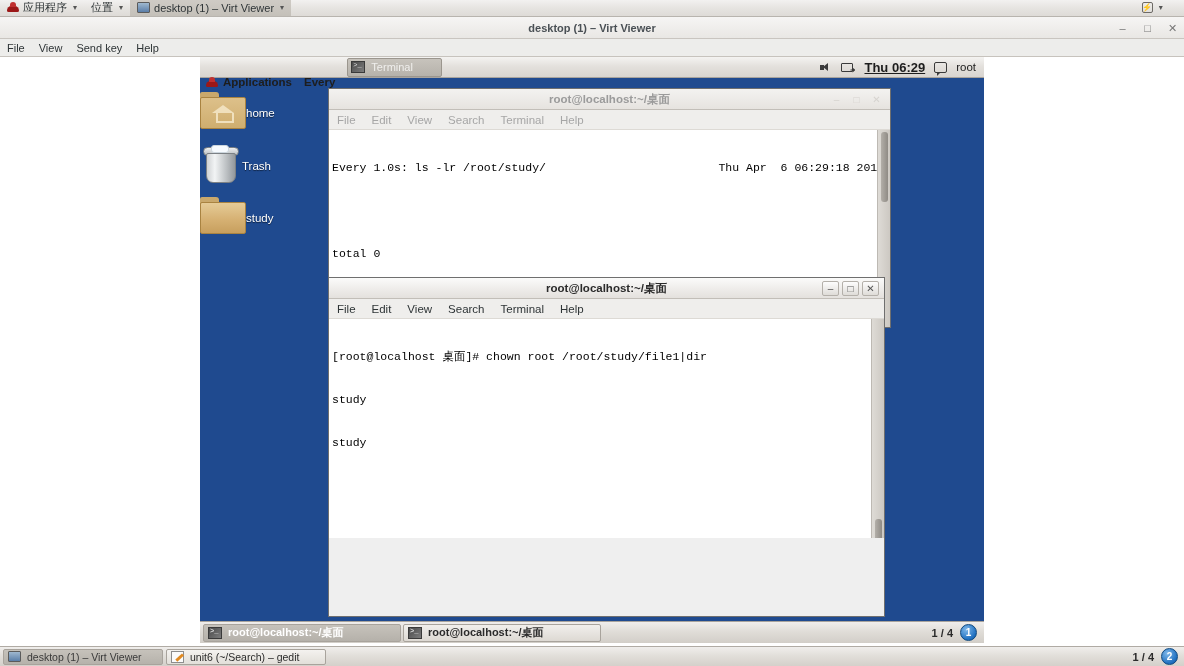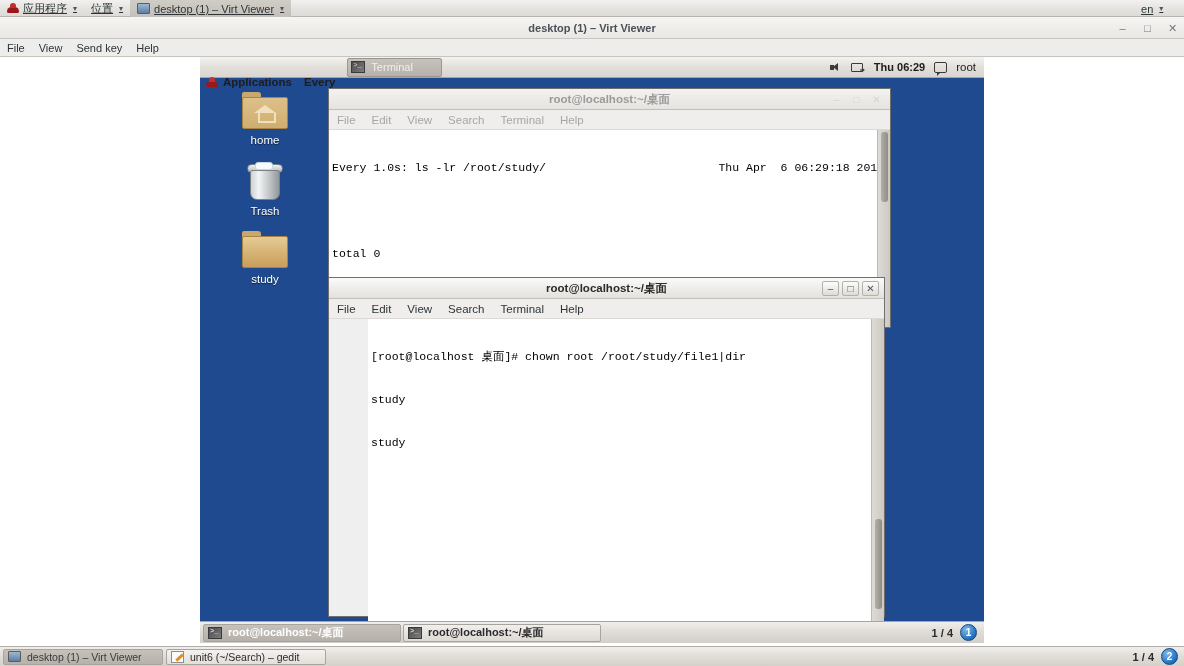--- a/index.html
+++ b/index.html
@@ -9,22 +9,22 @@
     background: #ffffff;
     overflow: hidden;
   }
   #screen { position: relative; width: 1184px; height: 666px; }
 
   
   .host-panel {
     position: absolute; left: 0; top: 0; width: 1184px; height: 17px;
     background: linear-gradient(to bottom, #f2f1f0 0%, #e6e4e1 50%, #dedbd7 100%);
     border-bottom: 1px solid #b8b4ae;
-    display: flex; align-items: flex-start;
-    font-size: 11px; color: #2e3436; text-decoration: underline;
+    display: flex; align-items: flex-end;
+    font-size: 11px; color: #2e3436;
   }
   .hp-item { display: flex; align-items: center; gap: 4px; padding: 0 7px; height: 17px; }
   .hp-item.sel { background: linear-gradient(to bottom,#d0ccc6,#c4c0b9); }
   .redhat-glyph {
     width: 12px; height: 11px; position: relative;
   }
   .redhat-glyph::before {
     content:""; position:absolute; left:0; bottom:1px; width:12px; height:6px;
     background:#9c1818; border-radius: 6px 6px 2px 2px;
   }
@@ -102,37 +102,37 @@
   }
   .term-ico {
     width:14px; height:12px; background:linear-gradient(135deg,#4a4a4a,#7d7d7d);
     border:1px solid #3a3a3a; position:relative; flex:none;
   }
   .term-ico::after {
     content:">_"; position:absolute; left:1px; top:-1px; font-size:7px; color:#dcdcdc;
     font-family:"Liberation Mono", monospace;
   }
   .g-right { margin-left:auto; display:flex; align-items:center; gap:9px; padding-right:8px; }
-  .g-clock { font-weight: bold; font-size: 11px; color:#1d1d1d; }
+  .g-clock { font-weight: bold; font-size: 13px; color:#1d1d1d;text-decoration:underline; }
   .net-ico { width:14px; height:11px; position:relative; }
   .net-ico::before {
     content:""; position:absolute; left:0; top:1px; width:10px; height:7px;
     border:1.5px solid #3a3a3a; border-radius:1px;
   }
   .net-ico::after {
     content:""; position:absolute; right:0px; bottom:0px; width:5px; height:5px;
     background:#3a3a3a; clip-path: polygon(0 40%,40% 40%,40% 0,100% 50%,40% 100%,40% 60%,0 60%);
   }
   .user-ico { width:13px; height:11px; border:1.5px solid #3a3a3a; border-radius:2px; position:relative; }
   .user-ico::after { content:""; position:absolute; left:2px; bottom:-4px; border-top:4px solid #3a3a3a; border-right:4px solid transparent; }
 
   
   .desk-icons { position:absolute; left:0; top:21px; width:130px; }
   .desk-ico {
-    width: 130px; display:flex; flex-direction:column; align-items:center;
+    width: 130px; display:flex; flex-direction:row; align-items:center;
     padding-top: 14px; cursor:default;
   }
   .desk-ico .lbl { margin-top: 5px; font-size: 11.5px; color: #ffffff; text-shadow: 0 1px 1px rgba(0,0,0,.6); }
   .folder {
     width: 46px; height: 37px; position: relative;
   }
   .folder .tab {
     position:absolute; left:0; top:0; width:19px; height:7px;
     background:#c9a86c; border-radius:2px 3px 0 0;
   }
@@ -439,21 +439,21 @@
         </div>
       </div>
       <div class="menubar active">
         <span class="mb-item">File</span>
         <span class="mb-item">Edit</span>
         <span class="mb-item">View</span>
         <span class="mb-item">Search</span>
         <span class="mb-item">Terminal</span>
         <span class="mb-item">Help</span>
       </div>
-      <div class="term-body" style="height:323px;margin-left:39px;">
+      <div class="term-body" style="height:219px;">
         <div class="term-line">[root@localhost 桌面]# chown root /root/study/file1|dir</div>
         <div class="term-line">study</div>
         <div class="term-line">study</div>
         <div class="scrollbar">
           <div class="scroll-thumb" style="top:200px; height:90px;"></div>
         </div>
       </div>
     </div>
 
     <div class="g-bottom">

